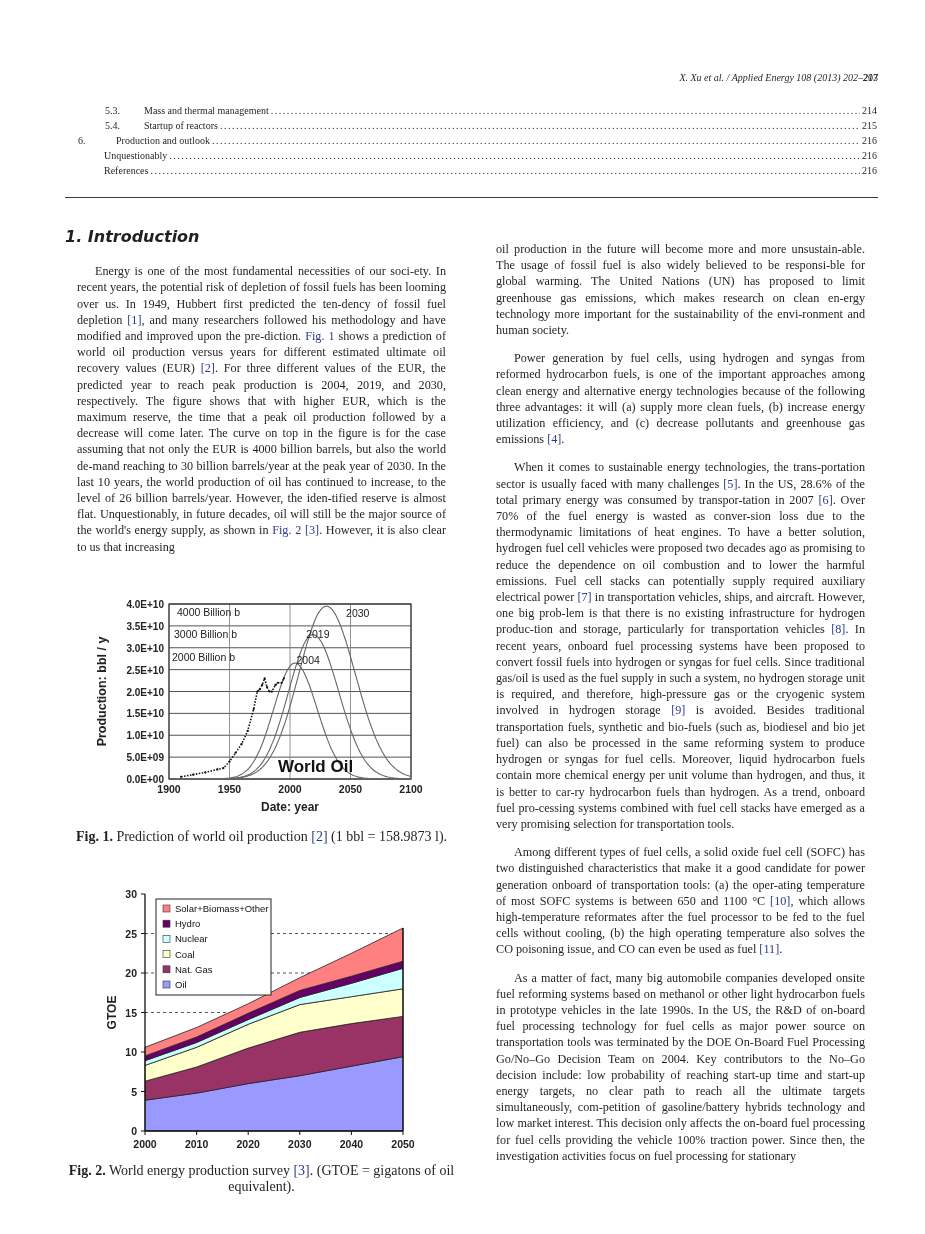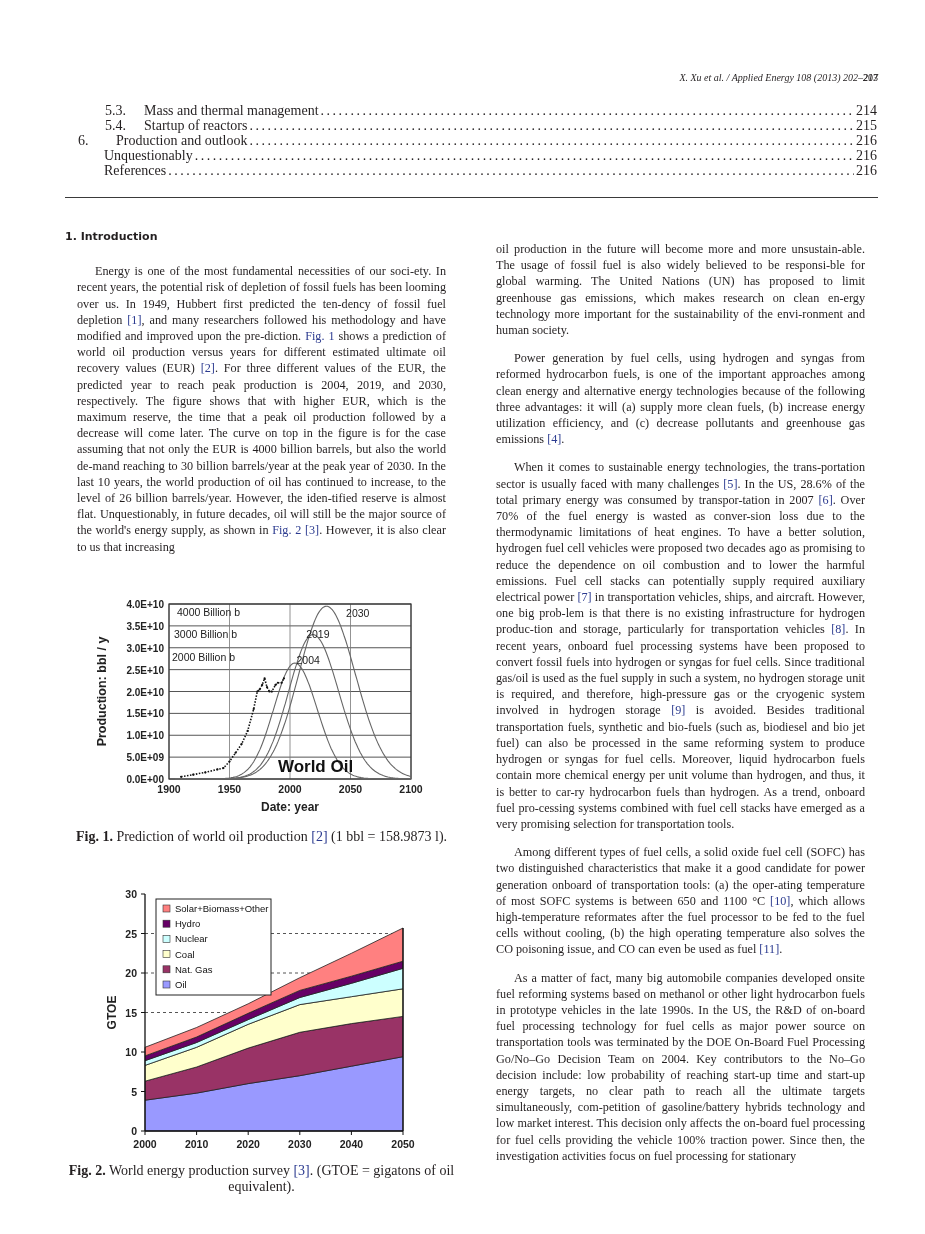--- a/index.html
+++ b/index.html
@@ -1,36 +1,36 @@
 <!DOCTYPE html>
 <html><head>
 <meta charset="utf-8">
 <style>
   html, body { margin:0; padding:0; background:#fff; }
   body { width:925px; height:1234px; position:relative; overflow:hidden;
          font-family:"Liberation Serif", "DejaVu Serif", serif; color:#231f20; }
   .running-head { position:absolute; top:72px; left:65px; width:813px; font-size:10px; }
   .running-head .journal { position:absolute; left:0; right:0; text-align:right; font-style:italic; }
   .running-head .pageno { position:absolute; right:0; }
-  .toc { position:absolute; top:103px; left:65px; width:812px; font-size:14px; line-height:15px; }
+  .toc { position:absolute; top:103px; left:65px; width:812px; font-size:10px; line-height:15px; }
   .toc-row { display:flex; align-items:baseline; white-space:nowrap; }
   .toc-row .num { display:inline-block; width:38px; padding-left:0; }
   .toc-row.l1 .num { width:39px; padding-left:40px; }
   .toc-row.l0 .num { width:38px; padding-left:13px; }
   .toc-row.nonum .num { width:0; padding-left:39px; }
   .toc-row .dots { flex:1; overflow:hidden; margin:0 2px; }
   .toc-row .dots::after { content:". . . . . . . . . . . . . . . . . . . . . . . . . . . . . . . . . . . . . . . . . . . . . . . . . . . . . . . . . . . . . . . . . . . . . . . . . . . . . . . . . . . . . . . . . . . . . . . . . . . . . . . . . . . . . . . . . . . . . . . . . . . . . . . . . . . . . . . . . . . . . . . . . . . . . . . . . . . . . . . . . . . . . . . . . . . . . . . . . . . . . . . ."; letter-spacing:-0.5px; }
   .toc-row .pg { text-align:right; }
   .rule { position:absolute; top:197px; left:65px; width:813px; height:1px; background:#3a3a3a; }
   .col { position:absolute; width:393px; font-size:12.2px; line-height:16.2px; text-align:justify; hyphens:manual; }
   .col-left { left:65px; top:229px; }
   .col-right { left:484px; top:229px; }
   .col p { margin:12px; text-indent:18px; }
   .col p.noindent { text-indent:0; }
-  .section-title { font-family:"DejaVu Sans", sans-serif; font-weight:bold; font-size:11px; margin:0 0 18px 0; }
+  .section-title { font-family:"DejaVu Sans", sans-serif; font-weight:bold; font-size:16px; margin:0 0 18px 0;font-style:italic; }
   .ref { color:#2b3a8f; }
   .fig { position:absolute; }
   .fig svg text { font-family:"Liberation Sans", "DejaVu Sans", sans-serif; }
   .caption { position:absolute; font-size:14px; text-align:center; }
   .caption b { font-weight:bold; }
 </style>
 </head>
 <body>
 
 <div class="running-head">

